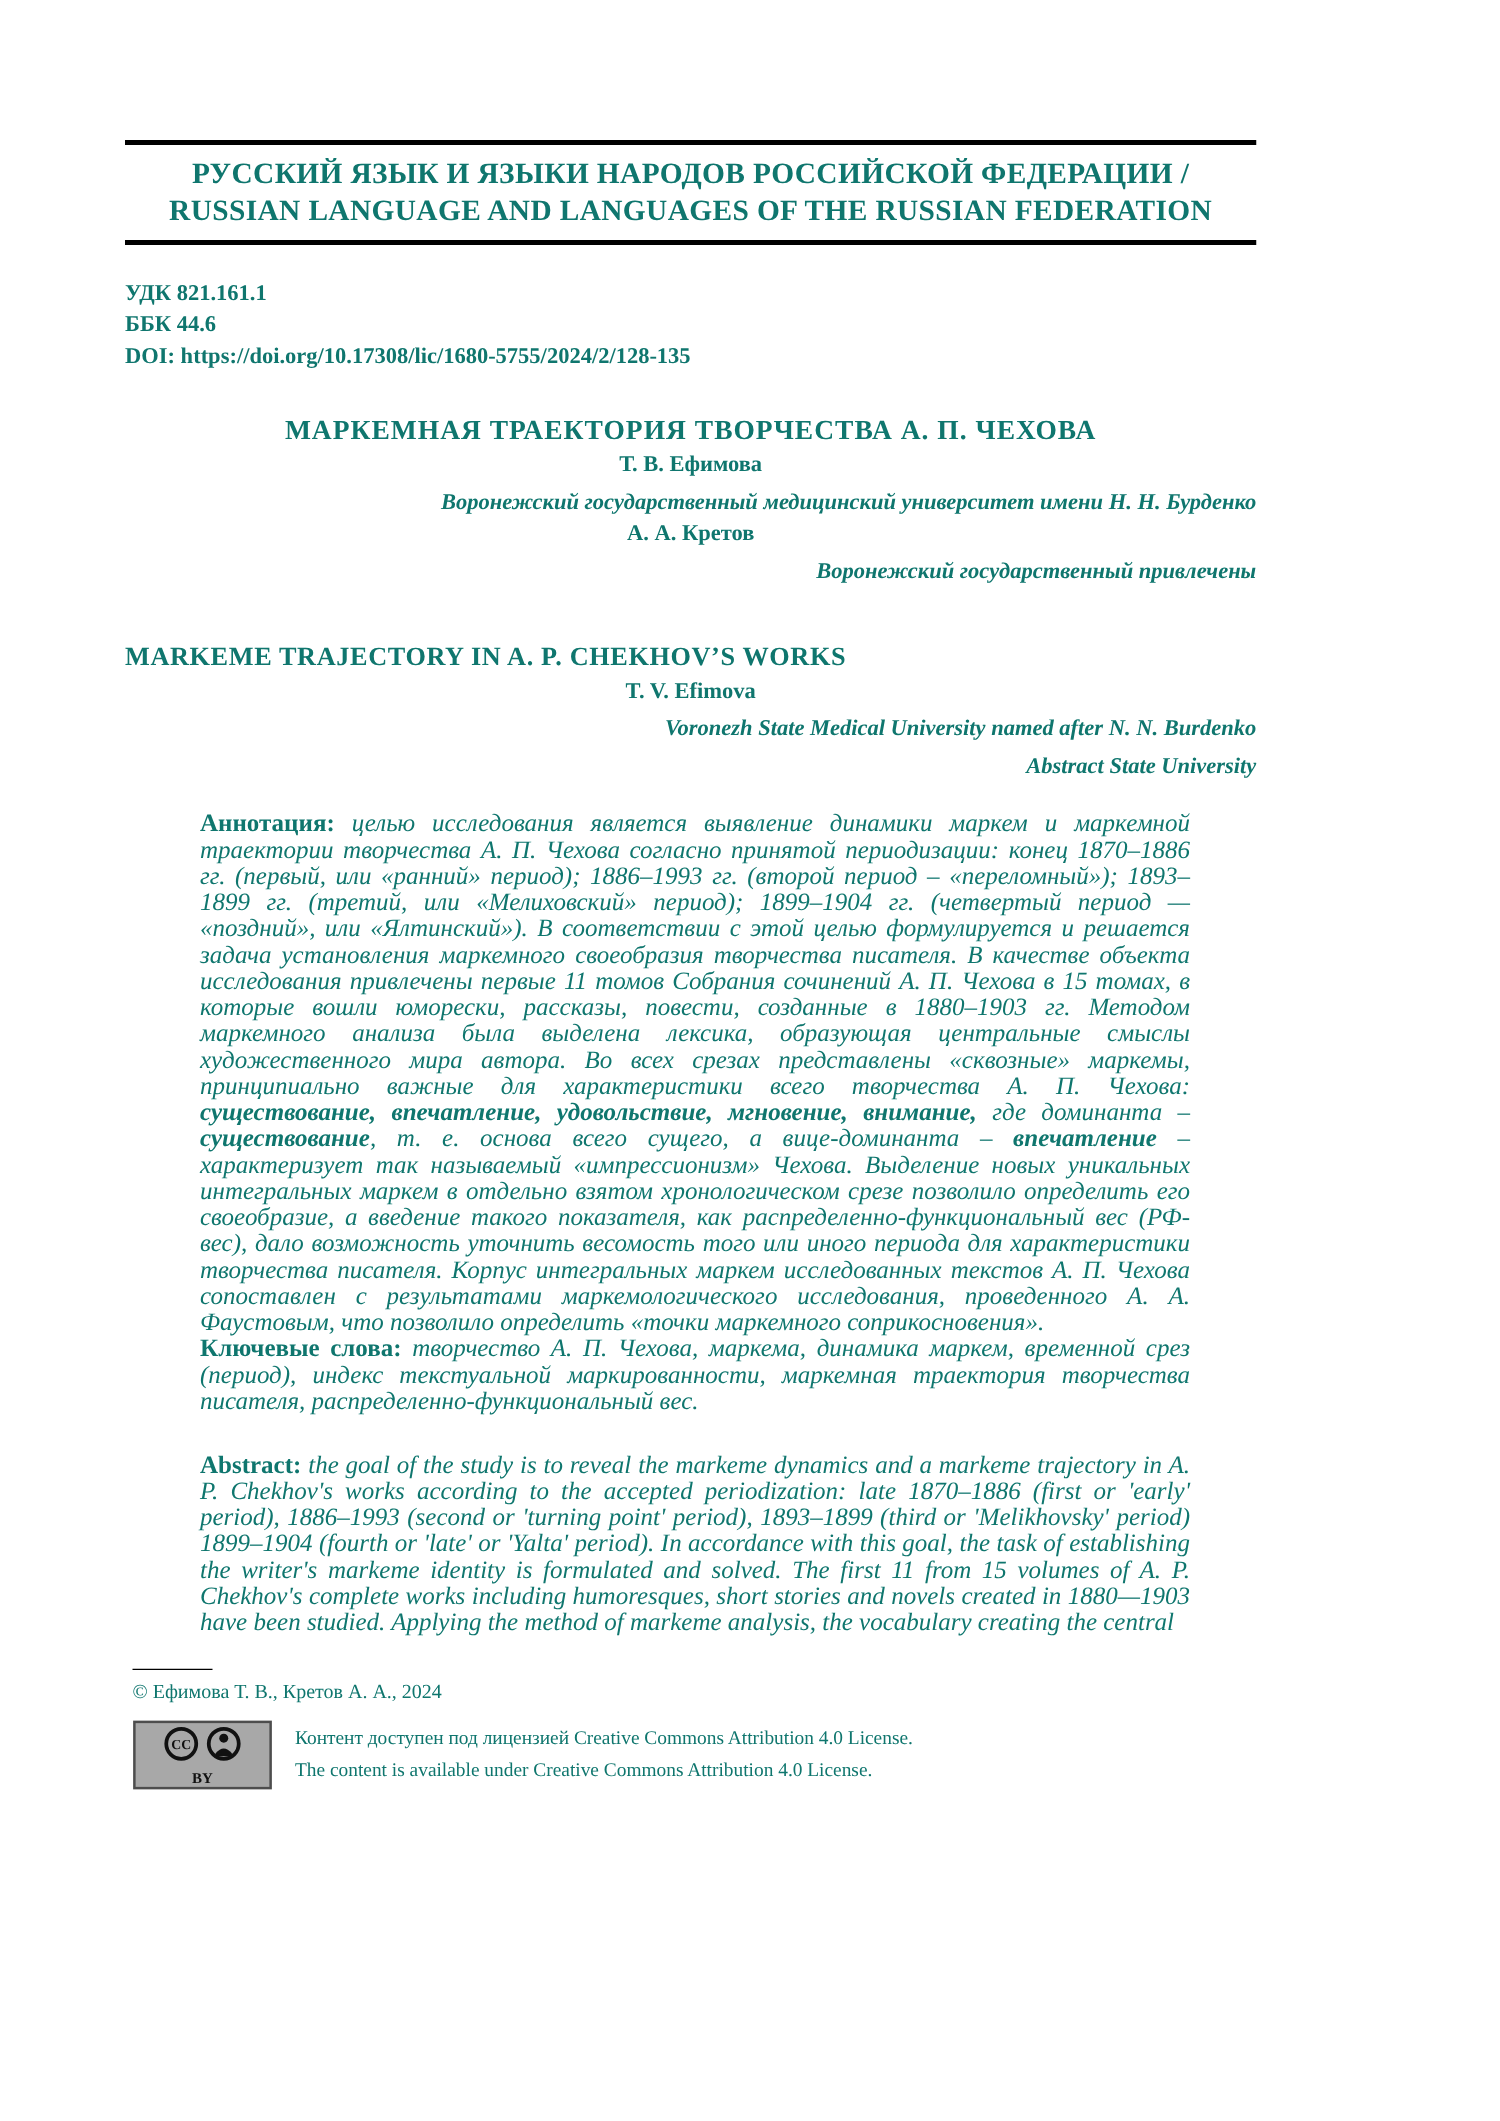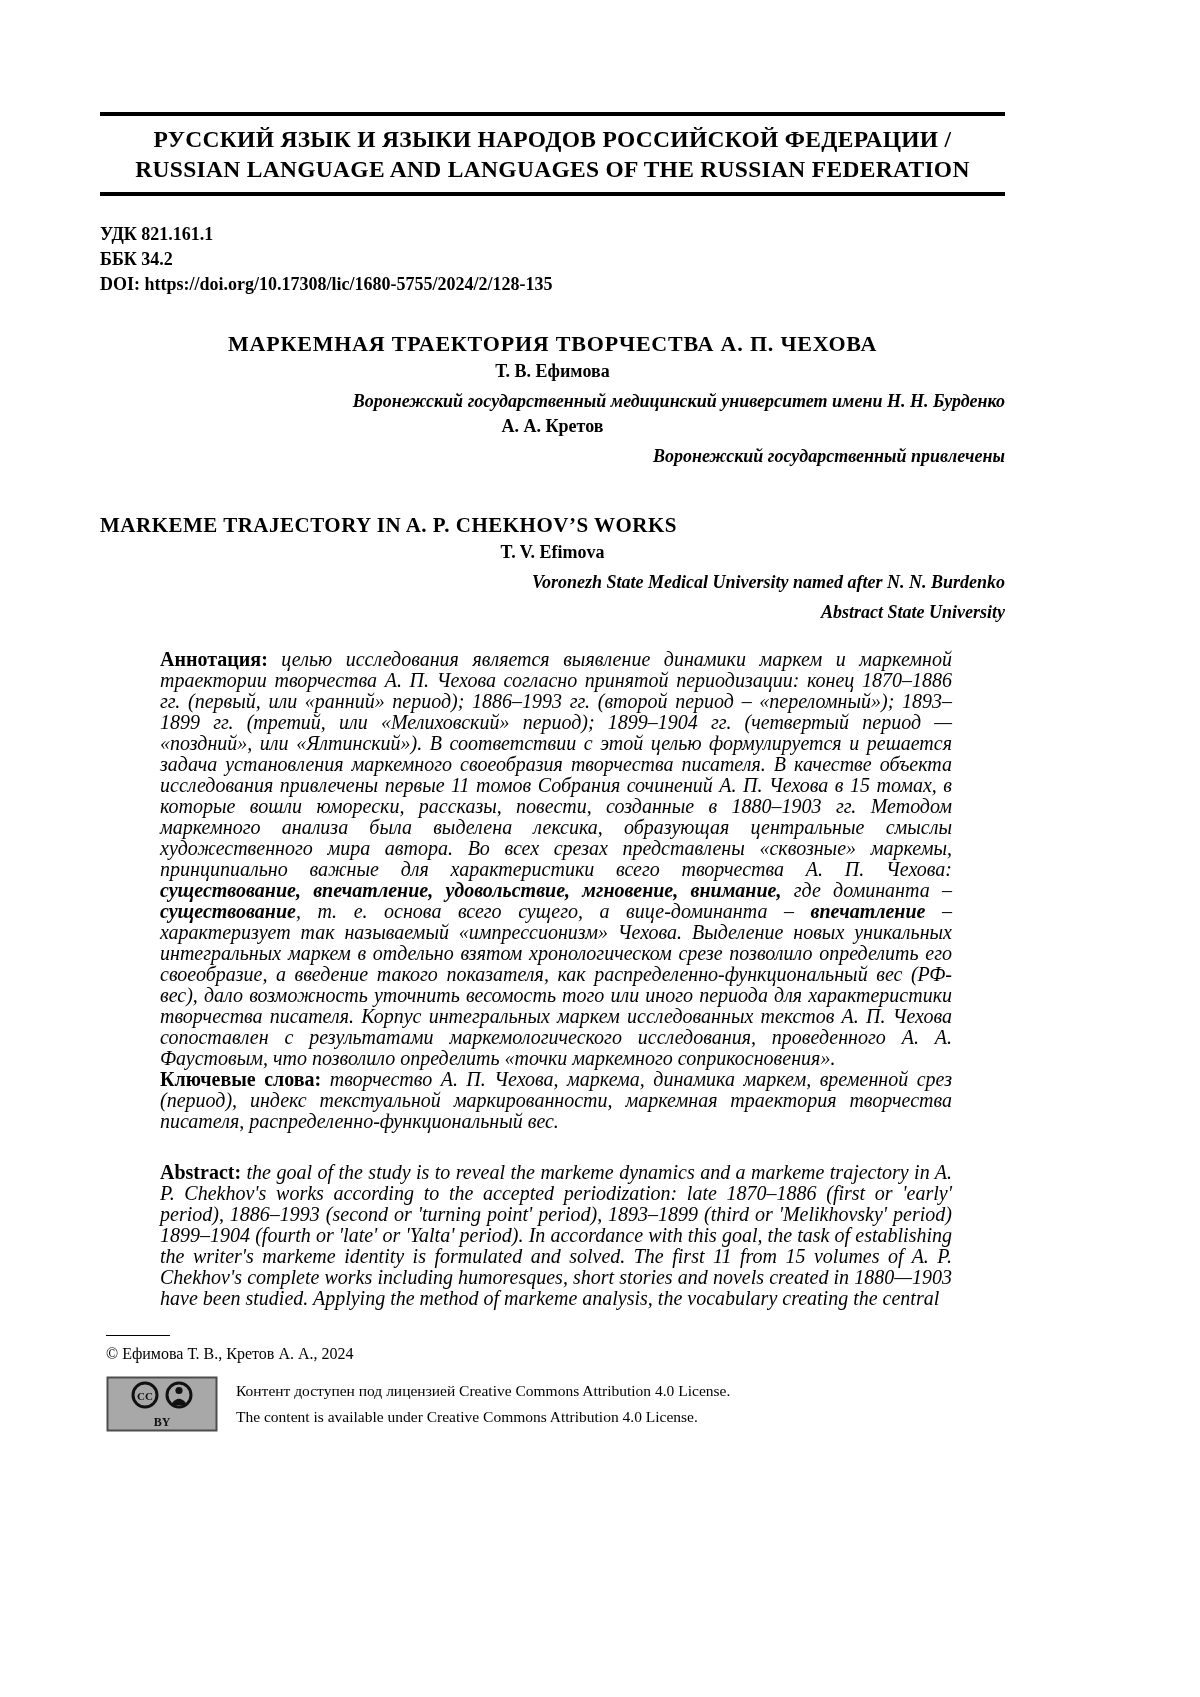--- a/index.html
+++ b/index.html
@@ -2,21 +2,21 @@
 <html><head>
 <meta charset="utf-8">
 <style>
   html, body { margin: 0; padding: 0; background: #ffffff; }
   .page {
     position: relative;
     width: 1200px;
     height: 1464px;
     margin: 0 auto;
     background: #ffffff;
-    color: #000000;
+    color: #0f766e;
     font-family: "Liberation Serif", serif;
     box-sizing: border-box;
     padding: 112px 195px 0 100px;
     overflow: hidden;
   }
   .rule-thick { height: 4px; background: #000; }
   .journal-header {
     text-align: center;
     font-weight: bold;
     font-size: 23.5px;
@@ -105,21 +105,21 @@
 
   <div class="rule-thick"></div>
   <header class="journal-header">
     <div>РУССКИЙ ЯЗЫК И ЯЗЫКИ НАРОДОВ РОССИЙСКОЙ ФЕДЕРАЦИИ /</div>
     <div>RUSSIAN LANGUAGE AND LANGUAGES OF THE RUSSIAN FEDERATION</div>
   </header>
   <div class="rule-thick"></div>
 
   <section class="meta">
     <div>УДК 821.161.1</div>
-    <div>ББК 34.2</div>
+    <div>ББК 44.6</div>
     <div>DOI: https://doi.org/10.17308/lic/1680-5755/2024/2/128-135</div>
   </section>
 
   <h1 class="title-ru">МАРКЕМНАЯ ТРАЕКТОРИЯ ТВОРЧЕСТВА А. П. ЧЕХОВА</h1>
   <div class="author">Т. В. Ефимова</div>
   <div class="affil">Воронежский государственный медицинский университет имени Н. Н. Бурденко</div>
   <div class="author">А. А. Кретов</div>
   <div class="affil">Воронежский государственный привлечены</div>
 
   <h2 class="title-en">MARKEME TRAJECTORY IN A. P. CHEKHOV’S WORKS</h2>

